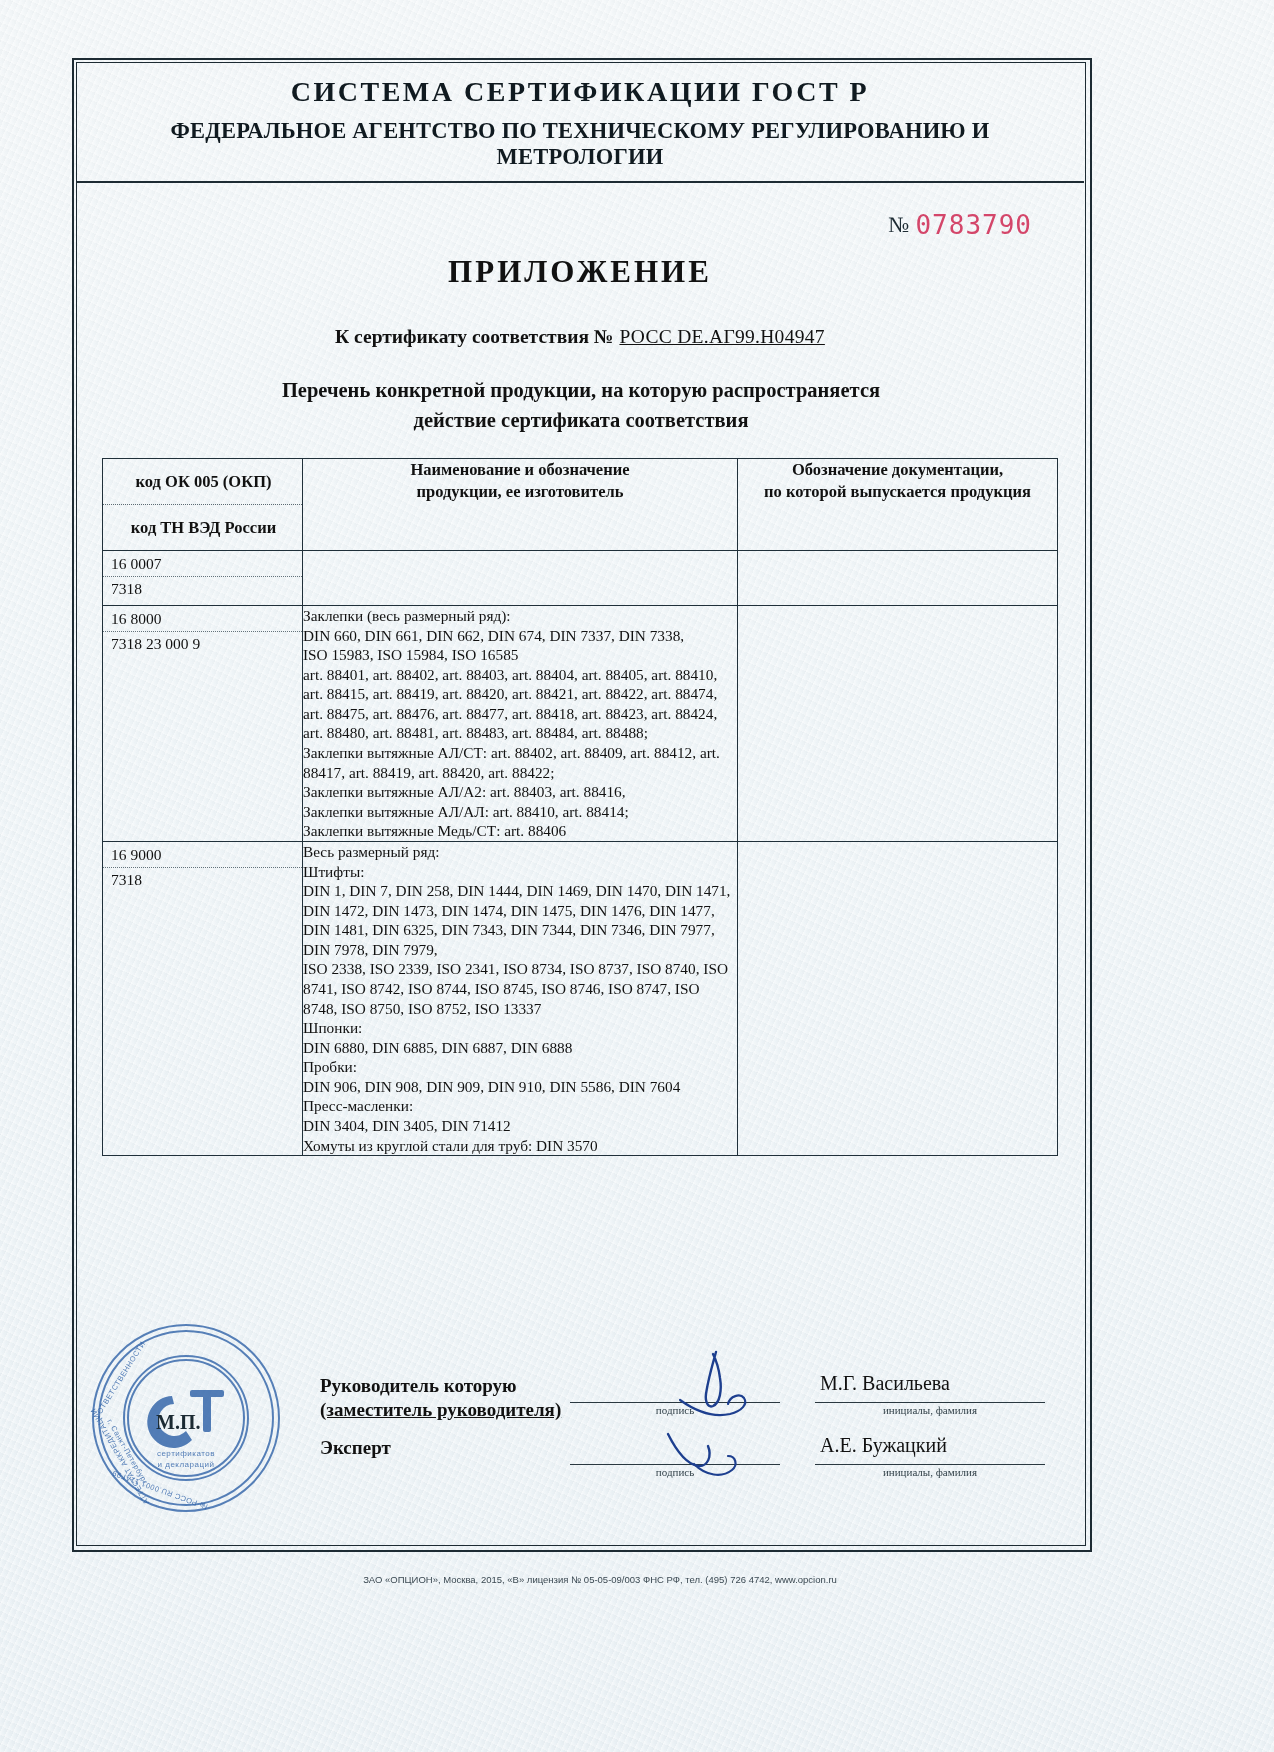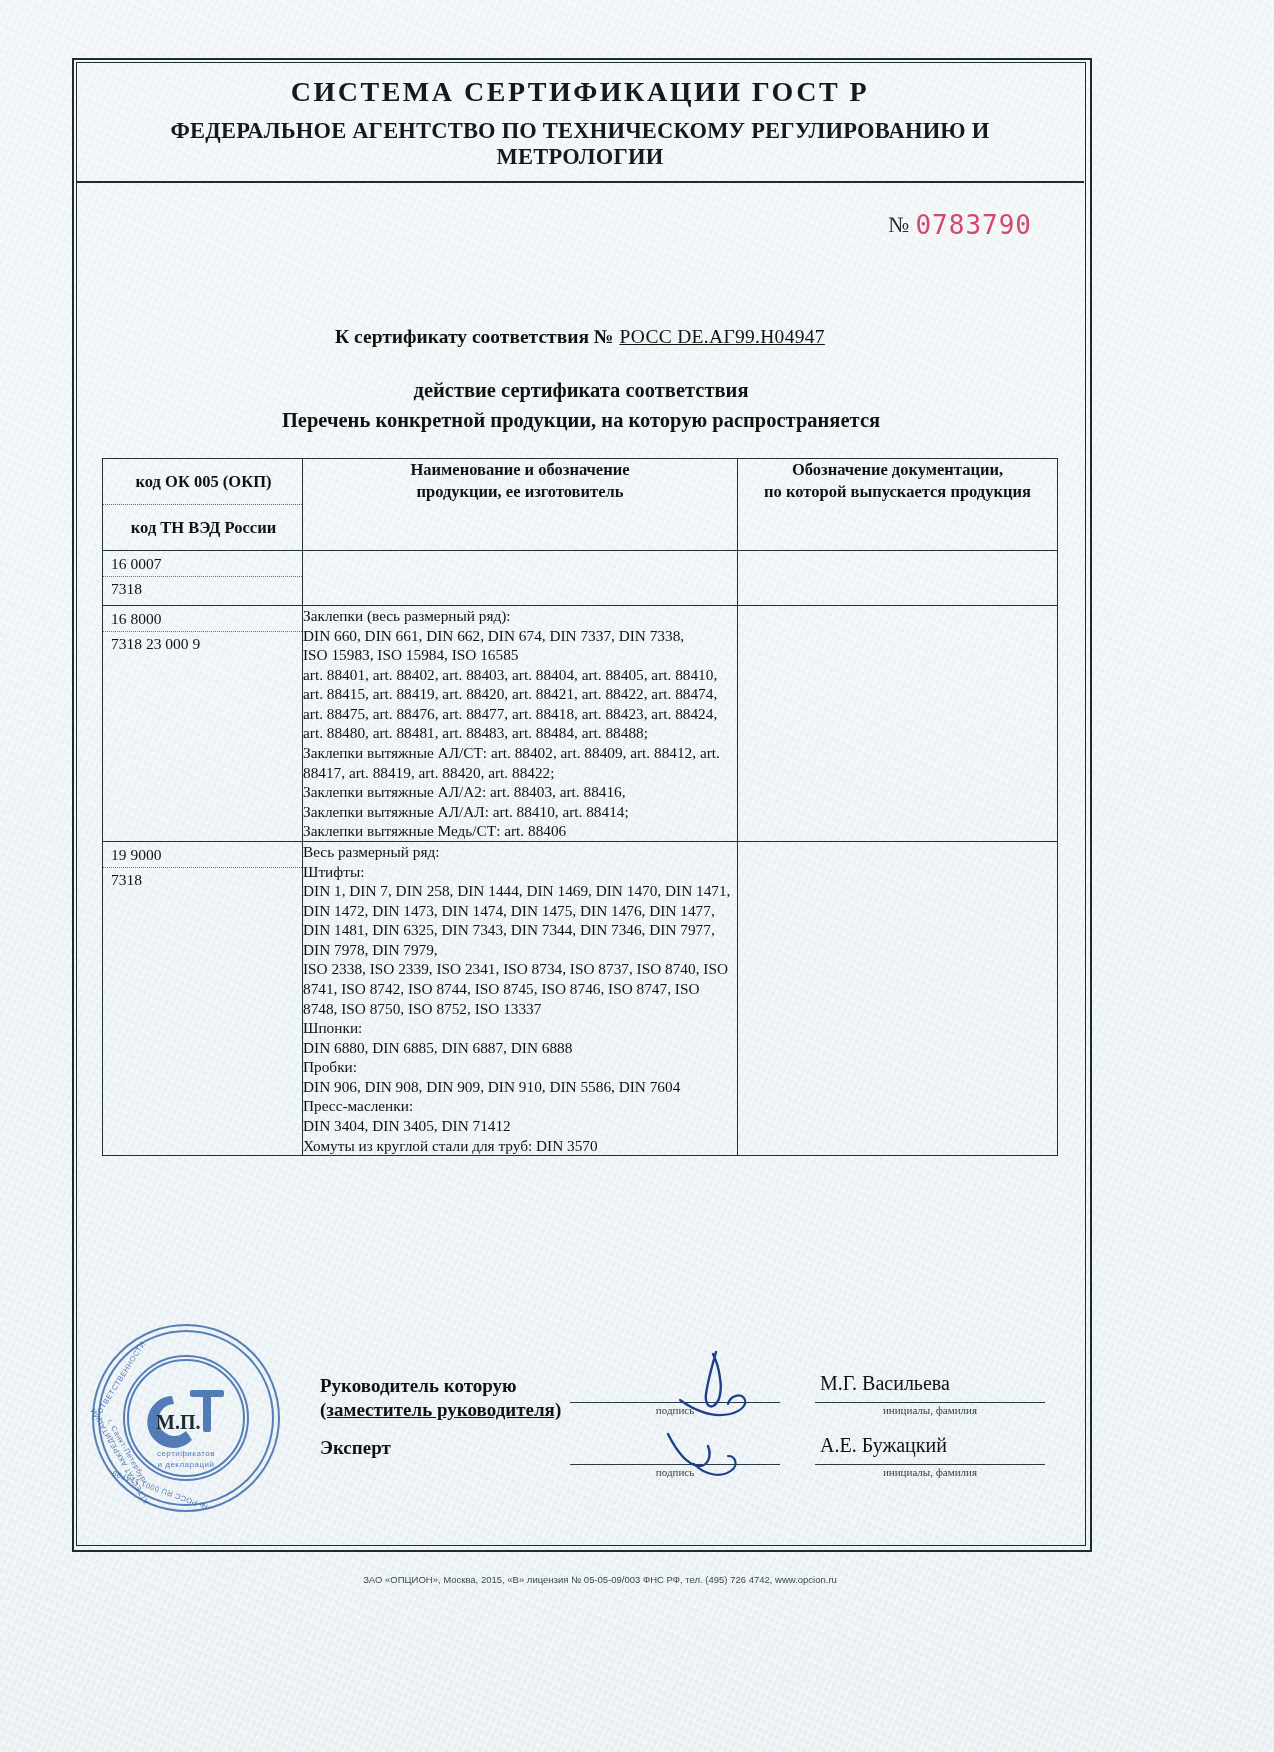--- a/index.html
+++ b/index.html
@@ -316,28 +316,29 @@
       <div class="hdr-title">СИСТЕМА СЕРТИФИКАЦИИ ГОСТ Р</div>
       <div class="hdr-sub">ФЕДЕРАЛЬНОЕ АГЕНТСТВО ПО ТЕХНИЧЕСКОМУ РЕГУЛИРОВАНИЮ И МЕТРОЛОГИИ</div>
     </div>
     <div class="hdr-rule"></div>
 
     <div class="numbox">
       <span class="no">№</span>
       <span class="digits">0783790</span>
     </div>
 
+    <div class="prilozhenie">ПРИЛОЖЕНИЕ</div>
 
     <div class="certline">
       <span>К сертификату соответствия №</span><span class="cert-no">РОСС DE.АГ99.Н04947</span>
     </div>
 
     <div class="listtitle">
+      <div>Перечень конкретной продукции,  на которую распространяется</div>
       <div>действие сертификата соответствия</div>
-      <div>Перечень конкретной продукции,  на которую распространяется</div>
     </div>
 
     <table class="tbl">
       <colgroup>
         <col class="col1">
           <col class="col2">
           <col class="col3">
       </colgroup>
       <thead>
         <tr>
@@ -374,21 +375,21 @@
 ISO 15983, ISO 15984, ISO 16585
 art. 88401, art. 88402, art. 88403, art. 88404, art. 88405, art. 88410, art. 88415, art. 88419, art. 88420, art. 88421, art. 88422, art. 88474, art. 88475, art. 88476, art. 88477, art. 88418, art. 88423, art. 88424, art. 88480, art. 88481, art. 88483, art. 88484, art. 88488;
 Заклепки вытяжные АЛ/СТ: art. 88402, art. 88409, art. 88412, art. 88417, art. 88419, art. 88420, art. 88422;
 Заклепки вытяжные АЛ/А2: art. 88403, art. 88416,
 Заклепки вытяжные АЛ/АЛ: art. 88410, art. 88414;
 Заклепки вытяжные Медь/СТ: art. 88406</td>
           <td class="cell-body"></td>
         </tr>
         <tr>
           <td class="cell-code">
-            <div class="okp">19 9000</div>
+            <div class="okp">16 9000</div>
             <div class="tn">7318</div>
           </td>
           <td class="cell-body" style="white-space:pre-line">Весь размерный ряд:
 Штифты:
 DIN 1, DIN 7, DIN 258, DIN 1444, DIN 1469,  DIN 1470, DIN 1471, DIN 1472, DIN 1473, DIN 1474, DIN 1475, DIN 1476, DIN 1477, DIN 1481, DIN 6325, DIN 7343, DIN 7344, DIN 7346, DIN 7977, DIN 7978, DIN 7979,
 ISO 2338, ISO 2339, ISO 2341, ISO 8734, ISO 8737, ISO 8740, ISO 8741, ISO 8742, ISO 8744, ISO 8745, ISO 8746, ISO 8747, ISO 8748, ISO 8750, ISO 8752, ISO 13337
 Шпонки:
 DIN 6880, DIN 6885, DIN 6887, DIN 6888
 Пробки:
 DIN 906, DIN 908, DIN 909, DIN 910, DIN 5586, DIN 7604

